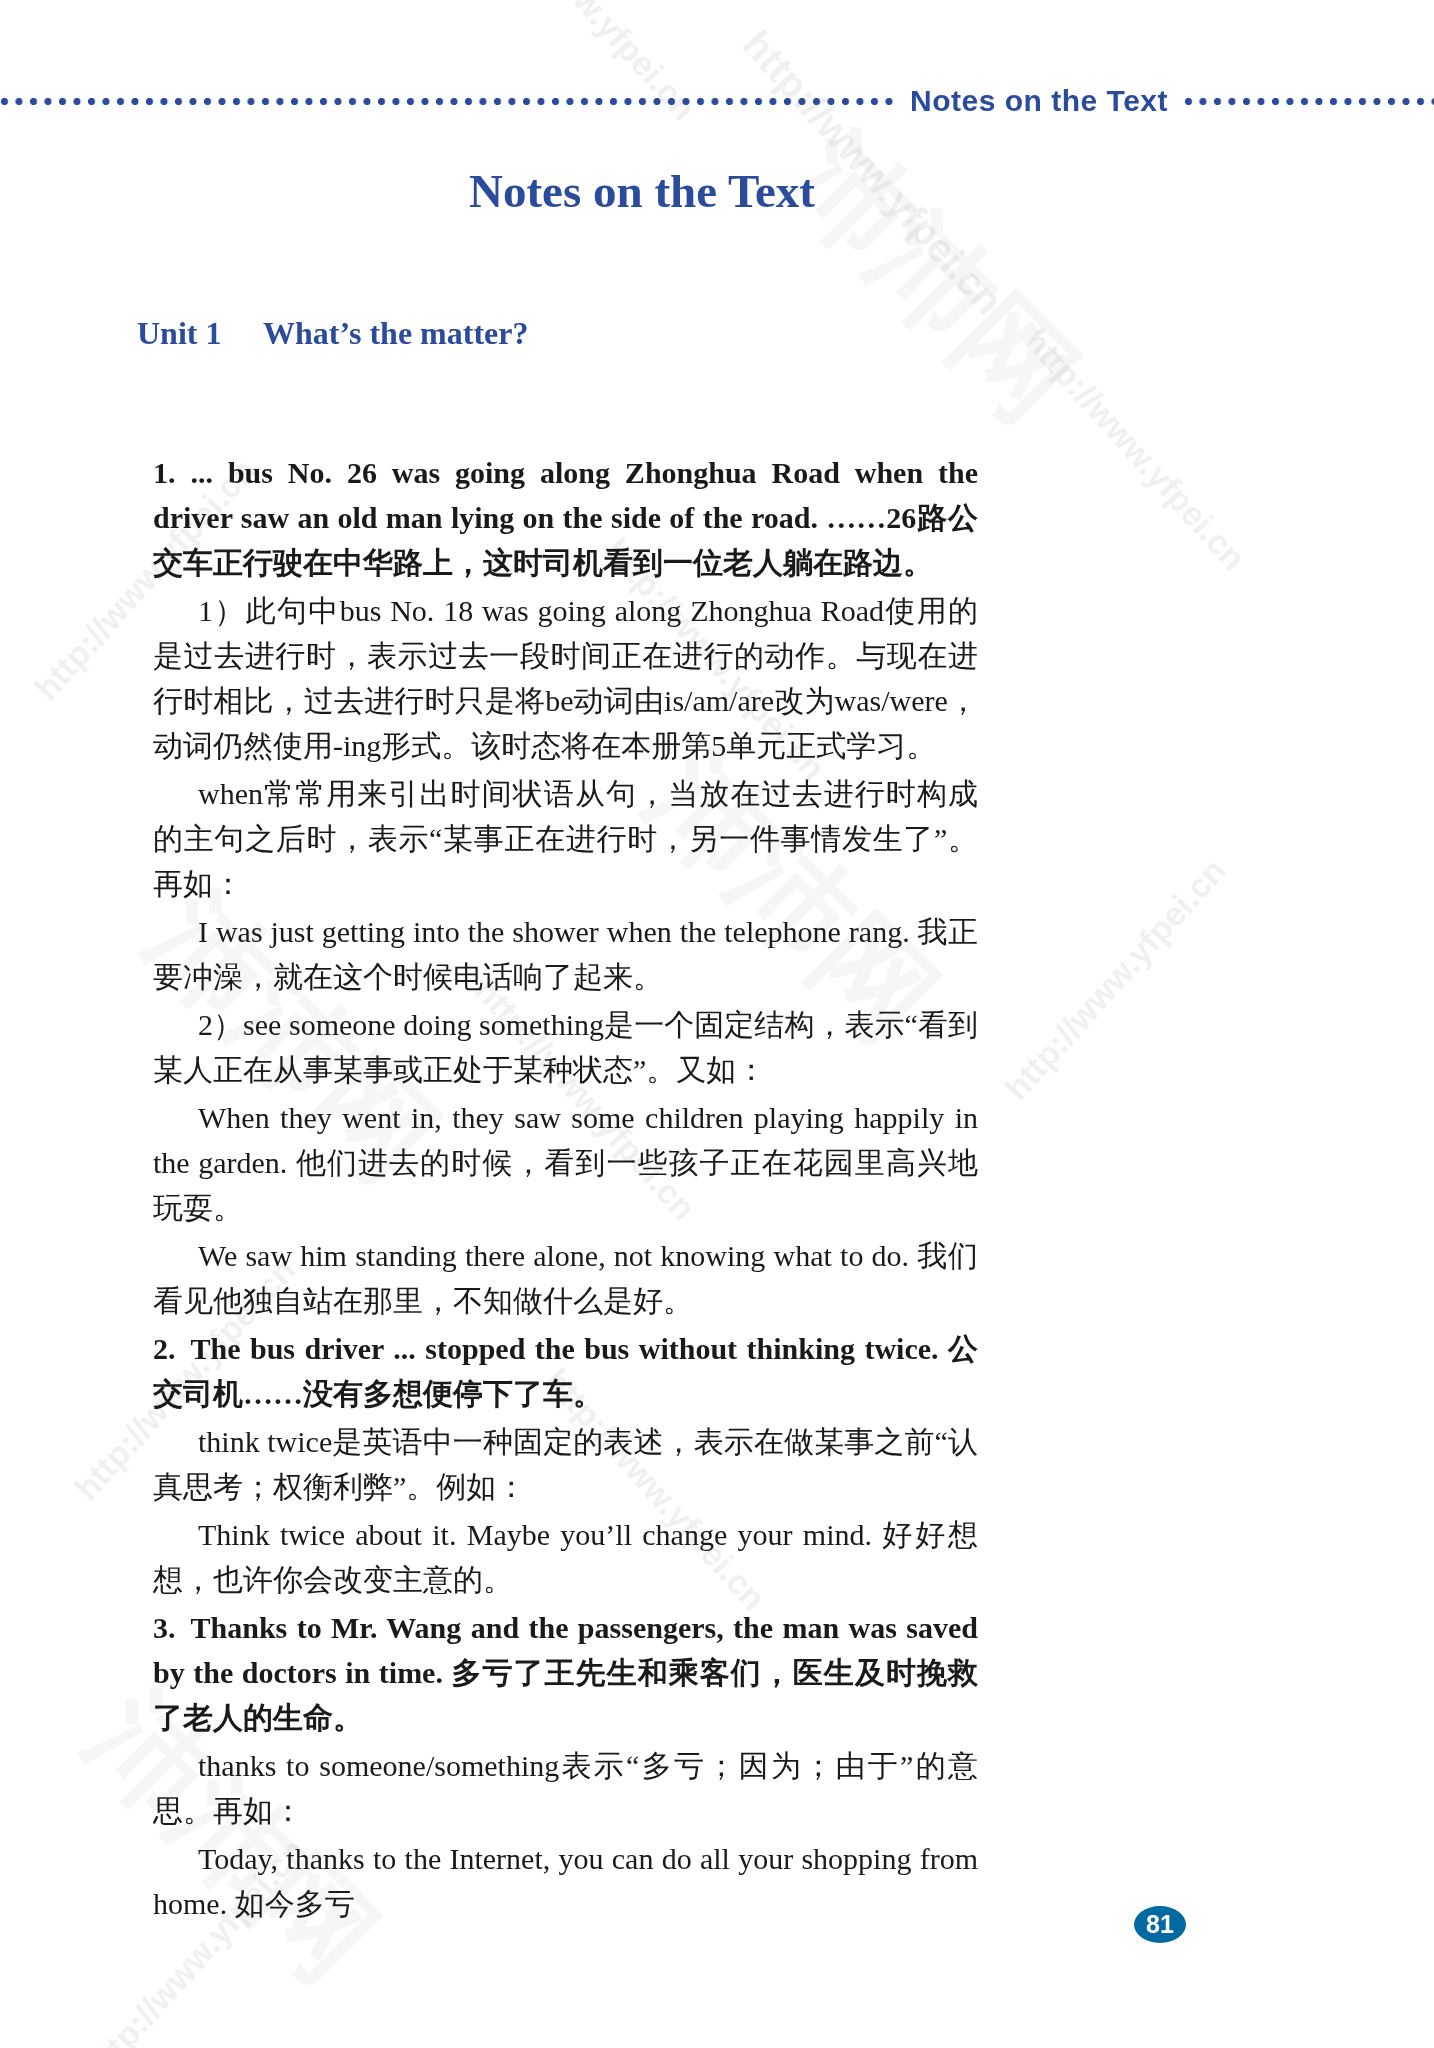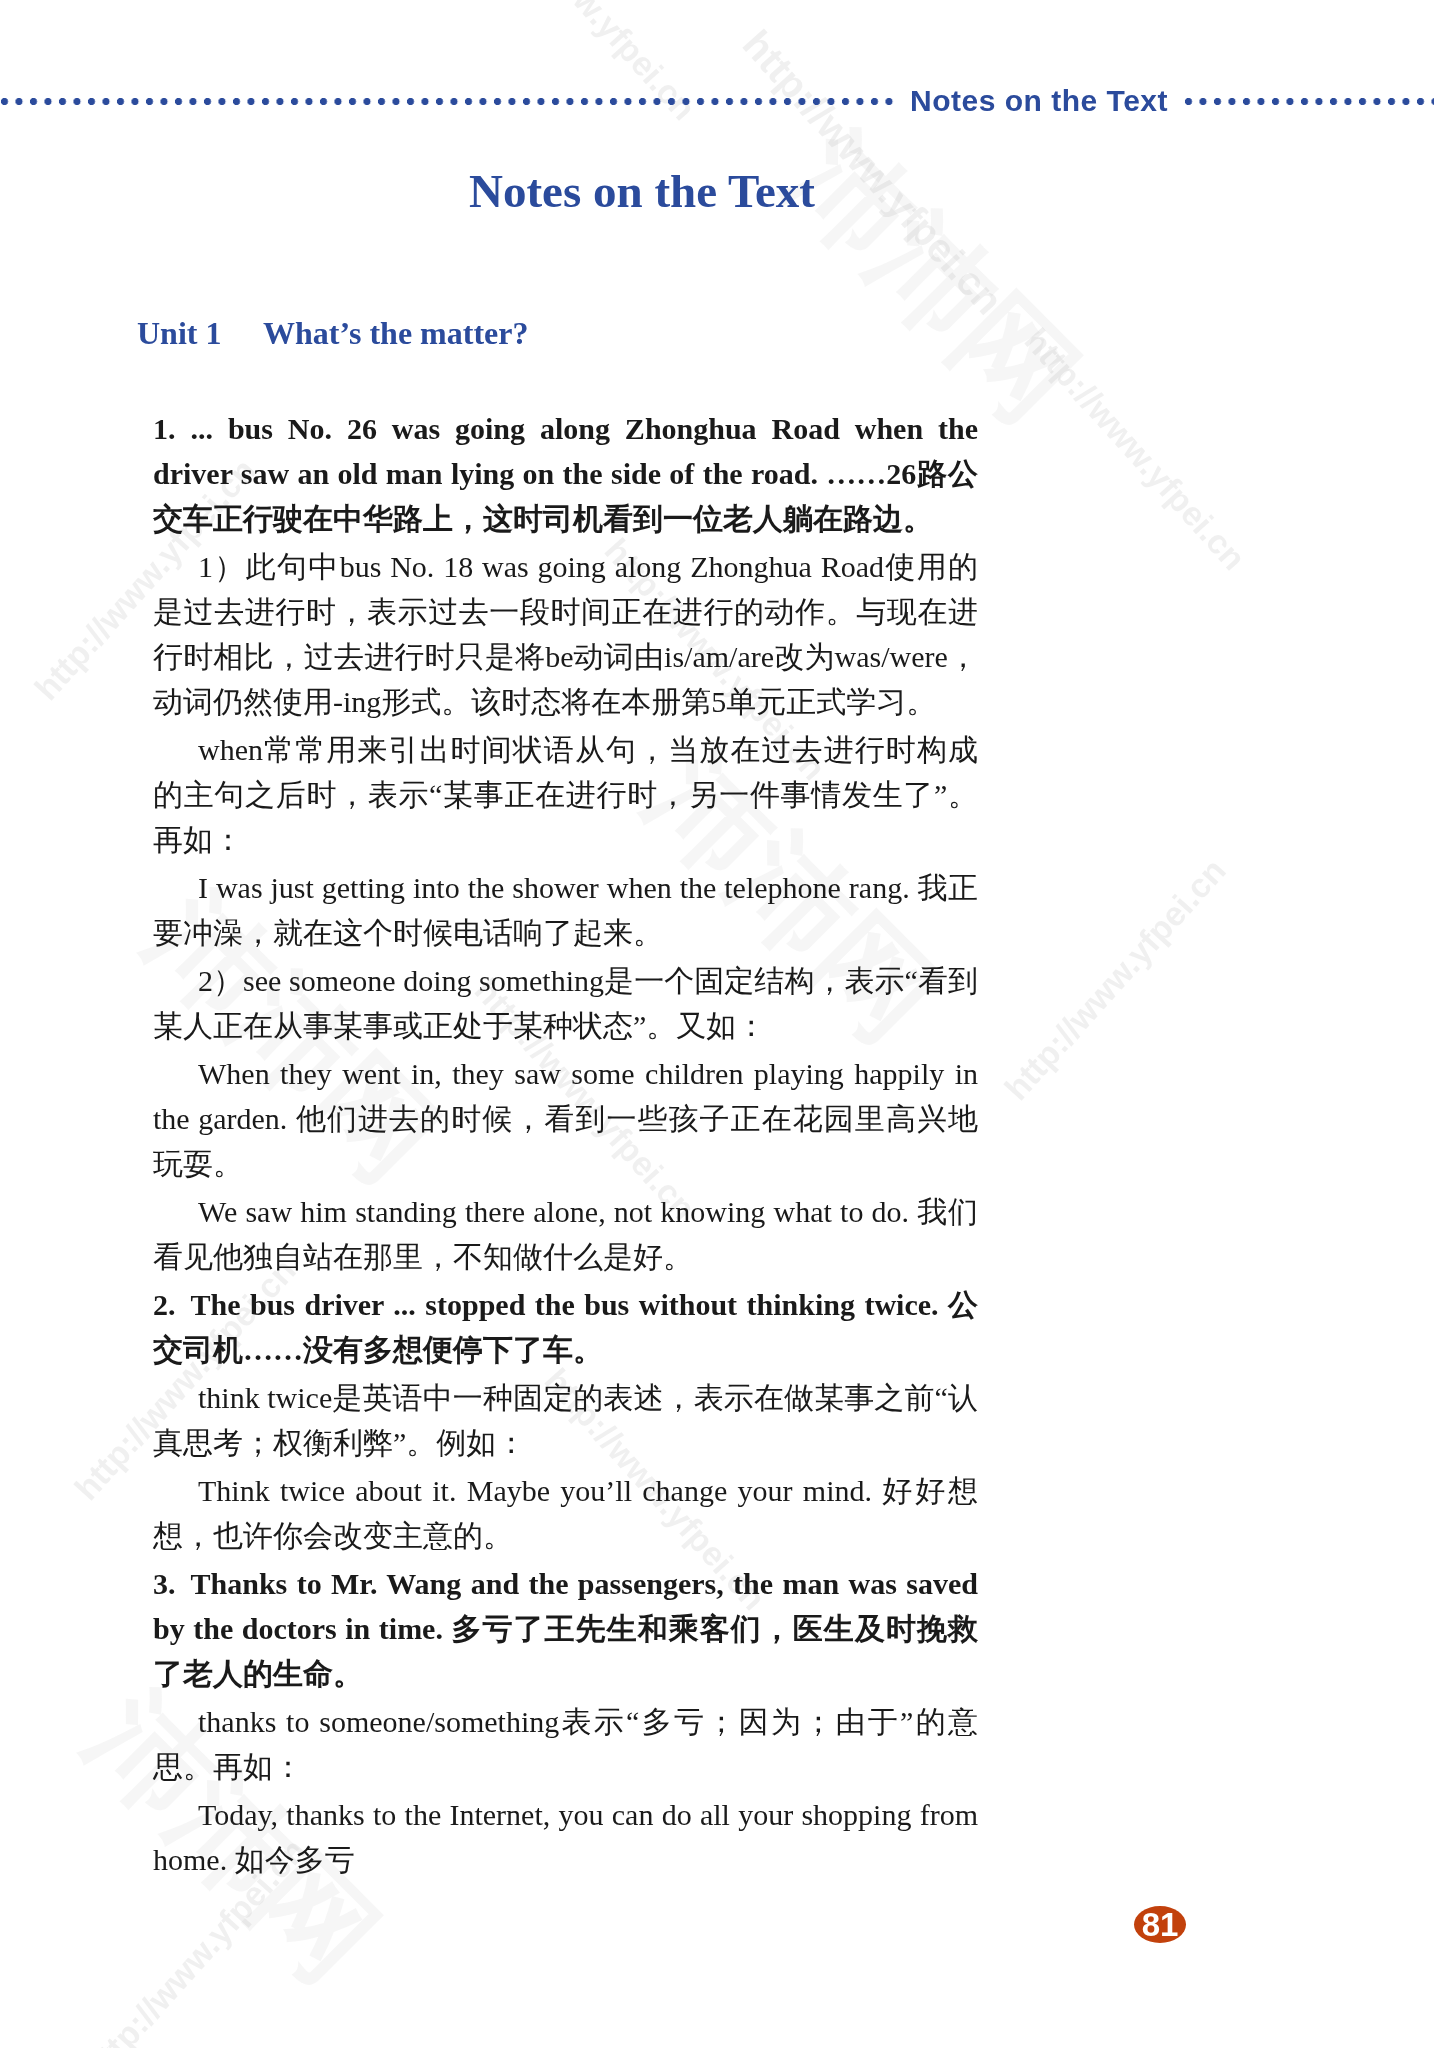--- a/index.html
+++ b/index.html
@@ -40,38 +40,38 @@
     font-weight:700;font-size:47px;color:#2b4b9c;
     font-family:"Liberation Serif","DejaVu Serif",serif;
   }
 
   
   .content{
     position:absolute;left:137px;top:312px;width:857px;
   }
   .unit-heading{
     font-weight:700;font-size:32px;color:#2b4b9c;
-    margin:0 0 52px 0;line-height:42px;
+    margin:0 0 96px 0;line-height:42px;
   }
   .unit-heading .unit-q{margin-left:1.3em;}
   .note{
     font-size:30px;line-height:45px;
     text-align:justify;
     margin:3px 16px;
   }
   .note.normal{text-indent:1.5em;}
   .note.bold{font-weight:700;text-indent:0;}
 
   
   .page-badge{
     position:absolute;left:1134px;top:1906px;width:52px;height:37px;
-    background:#c2410c;border-radius:50%;
+    background:#0369a1;border-radius:50%;
     display:flex;align-items:center;justify-content:center;
     font-family:"Liberation Sans","DejaVu Sans",sans-serif;
-    font-weight:700;font-size:33px;color:#ffffff;
+    font-weight:700;font-size:25px;color:#ffffff;
   }
 
   
   .wm{
     position:absolute;
     color:rgba(150,150,150,0.14);
     font-family:"Liberation Sans","DejaVu Sans",sans-serif;
     font-weight:700;
     white-space:nowrap;
     pointer-events:none;

